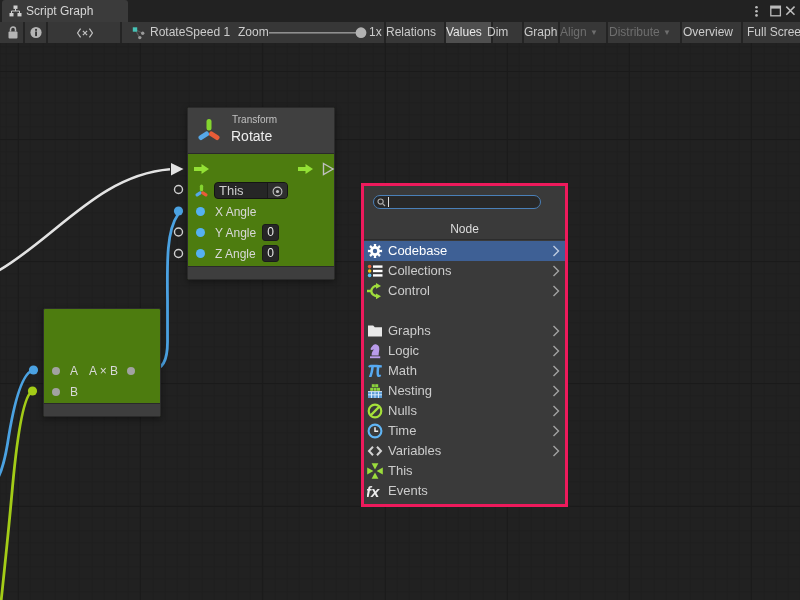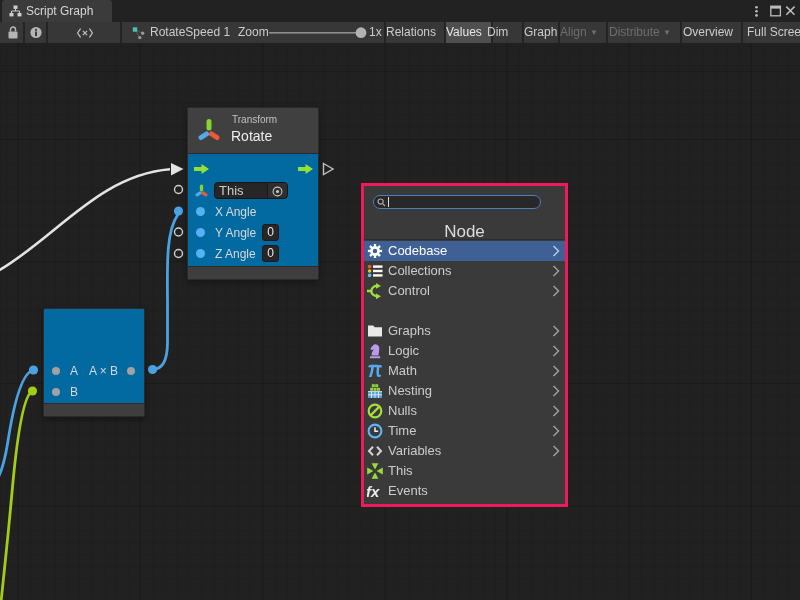--- a/index.html
+++ b/index.html
@@ -2,52 +2,52 @@
 <html><head>
 <meta charset="utf-8">
 <style>
   html,body{margin:0;padding:0;}
   body{width:800px;height:600px;overflow:hidden;background:#212121;
        font-family:"Liberation Sans",sans-serif;position:relative;}
   .abs{position:absolute;}
   
   #tabbar{left:0;top:0;width:800px;height:22px;background:#222222;z-index:5;}
   #tab{left:2px;top:0;width:110px;height:22px;background:#3b3b3b;
-       border-radius:3px 3px 0 0;color:#d6d6d6;font-size:12px;}
+       border-radius:3px 3px 0 0;color:#d6d6d6;font-size:12px;padding-left:16px;}
   #tab span{position:absolute;left:24px;top:4px;}
   #winbtns{right:0;top:0;height:20px;color:#bdbdbd;}
   
   #toolbar{left:0;top:22px;width:800px;height:21px;background:#373737;z-index:5;}
   .sep{position:absolute;top:0;height:21px;width:2px;background:#242424;}
   .tbtn{position:absolute;top:0;height:21px;line-height:21px;text-align:left;
         color:#cccccc;font-size:12px;}
   .tbtn.on{background:#4f4f4f;color:#e8e8e8;}
   .tbtn.dis{color:#6e6e6e;}
   
   #canvas{left:0;top:43px;width:800px;height:557px;background-color:#212121;
     background-image:
       repeating-linear-gradient(to right,#1a1a1a 0 1px,transparent 1px 122.2px),
       repeating-linear-gradient(to bottom,#1a1a1a 0 1px,transparent 1px 122.2px),
       repeating-linear-gradient(to right,#1e1e1e 0 1px,transparent 1px 12.22px),
       repeating-linear-gradient(to bottom,#1e1e1e 0 1px,transparent 1px 12.22px);
     background-position:17.8px 0px,0px 96px,5.58px 0px,0px 10.46px;}
   
-  .node{position:absolute;background:#0369a1;border:1px solid #2b2b2b;
-        border-radius:2px;box-shadow:0 2px 6px rgba(0,0,0,.4);}
+  .node{position:absolute;background:#4d7c0f;border:1px solid #2b2b2b;
+        border-radius:2px;box-shadow:0 2px 6px rgba(0,0,0,.4);padding-left:16px;}
   .nhead{position:absolute;left:0;top:0;right:0;background:#404040;
          border-bottom:1px solid #2a2a2a;}
   .nfoot{position:absolute;left:0;bottom:0;right:0;height:12px;background:#3e3e3e;
          border-top:1px solid #2a2a2a;}
   .plabel{color:#d8d8d8;font-size:12px;}
   
   #finder{left:361px;top:183px;width:201px;height:318px;background:#3a3a3a;
           border:3px solid #ee1a5c;z-index:20;}
   #searchbox{left:9px;top:9px;width:166px;height:12px;background:#282828;
              border:1px solid #4a80b8;border-radius:7px;}
-  #nodehdr{left:0;top:36px;width:201px;text-align:center;color:#dddddd;font-size:17px;}
+  #nodehdr{left:0;top:36px;width:201px;text-align:center;color:#dddddd;font-size:12px;}
   #listsep{left:0;top:53px;width:201px;height:1px;background:#2c2c2c;}
   .frow{position:absolute;left:0;width:201px;height:20px;color:#cccccc;font-size:13px;}
   .frow.sel{background:#3e6095;color:#ffffff;}
   .frow .txt{position:absolute;left:24px;top:2px;}
   .frow svg.ic{position:absolute;left:3px;top:2px;}
   svg.chev{position:absolute;right:5px;top:4px;}
 </style>
 </head>
 <body>
 

